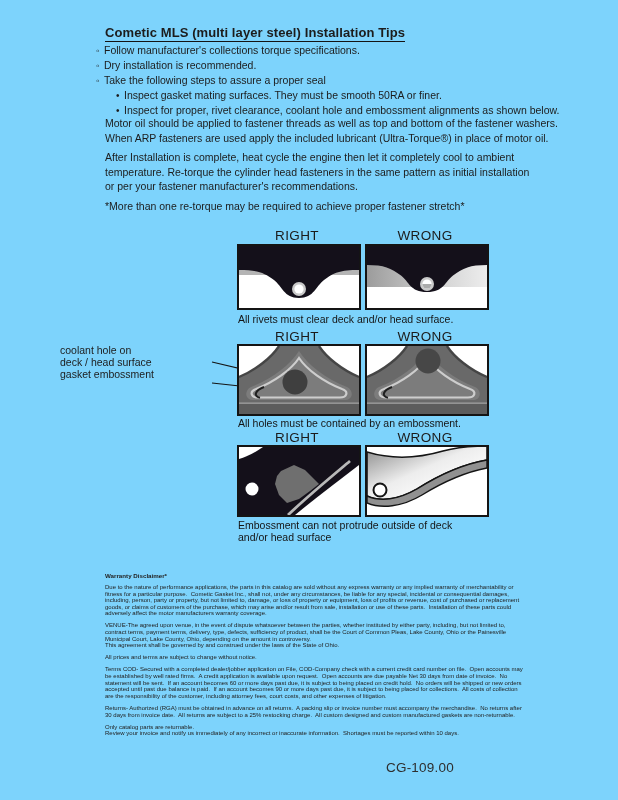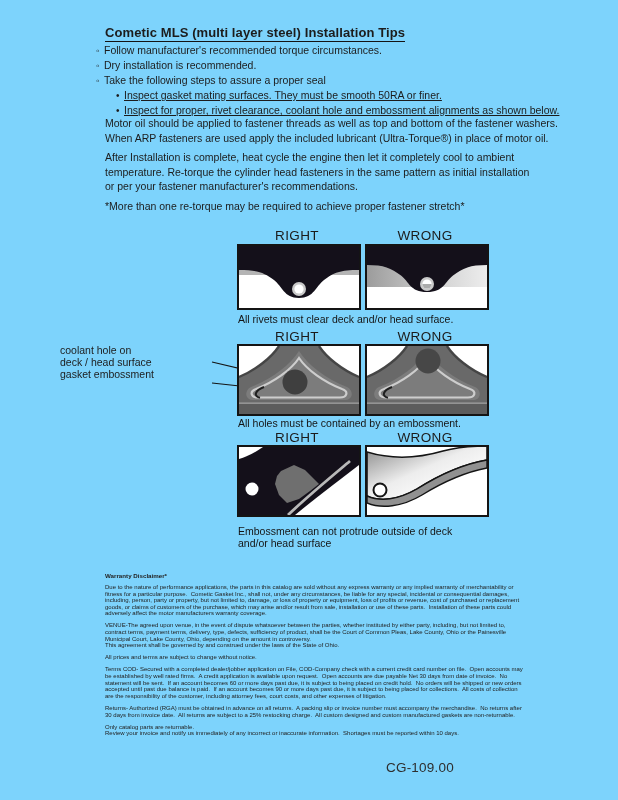--- a/index.html
+++ b/index.html
@@ -8,21 +8,21 @@
     font-family:"Liberation Sans","DejaVu Sans",sans-serif;color:#1c1c1c;
   }
   
   .title{
     position:absolute;left:105px;top:25px;font-size:13px;font-weight:bold;white-space:nowrap;
     border-bottom:1.5px solid #141414;padding-bottom:1px;letter-spacing:.1px;
   }
   .bullets{position:absolute;left:96px;top:43px;font-size:10.5px;line-height:15px;}
   .bullets .row{white-space:nowrap;}
   .b1::before{content:"◦";display:inline-block;width:8px;font-size:10px;}
-  .sub{margin-left:20px;text-decoration:underline;}
+  .sub{margin-left:20px;}
   .b2::before{content:"•";display:inline-block;width:8px;font-size:10px;}
   .diesel{position:absolute;left:105px;top:116px;width:440px;}
   .diesel-h{font-size:11.5px;font-weight:bold;margin:0 0 4px 0;}
   .para{font-size:10.5px;line-height:14.5px;white-space:pre;margin:0 0 5px 0;}
   .note{margin-top:1px;}
   
   .fig-label{position:absolute;width:120px;text-align:center;font-size:13.5px;color:#1b1b1b;letter-spacing:.4px;}
   .panel{position:absolute;border:2.5px solid #141414;background:#fff;line-height:0;}
   .panel svg{display:block;}
   .caption{position:absolute;font-size:10.5px;line-height:12px;color:#151515;white-space:pre-line;}
@@ -35,21 +35,21 @@
   .doc-code{position:absolute;left:386px;top:760px;font-size:13.5px;color:#2e2e2e;letter-spacing:.2px;}
 </style>
 </head>
 <body>
 
 <div class="page">
 
   <div class="title">Cometic MLS (multi layer steel) Installation Tips</div>
 
   <div class="bullets">
-    <div class="row b1"><span>Follow manufacturer's recommended torque circumstances.</span></div>
+    <div class="row b1"><span>Follow manufacturer's collections torque specifications.</span></div>
     <div class="row b1"><span>Dry installation is recommended.</span></div>
     <div class="row b1"><span>Take the following steps to assure a proper seal</span></div>
     <div class="row b2 sub"><span>Inspect gasket mating surfaces.  They must be smooth 50RA or finer.</span></div>
     <div class="row b2 sub"><span>Inspect for proper, rivet clearance, coolant hole and embossment alignments as shown below.</span></div>
   </div>
 
   <div class="diesel">
     <div class="para">Motor oil should be applied to fastener threads as well as top and bottom of the fastener washers.
 When ARP fasteners are used apply the included lubricant (Ultra-Torque®) in place of motor oil.</div>
     <div class="para">After Installation is complete, heat cycle the engine then let it completely cool to ambient
@@ -155,21 +155,21 @@
             <stop offset=".6" stop-color="#f5f5f5"></stop>
             <stop offset="1" stop-color="#9f9f9f"></stop>
       </linearGradient>
         </defs>
       <rect width="120" height="68" fill="#ffffff"></rect>
       <path d="M0,5 C26,13 52,11 76,4 C91,0 105,-1 120,-1 L120,13 C97,17 72,28 50,42 C31,53 13,55 0,49 Z" fill="url(#gd3)" stroke="#141414" stroke-width="1.6"></path>
       <path d="M0,49 C13,55 31,53 50,42 C72,28 97,17 120,13 L120,21 C99,25 76,35 55,48 C35,60 14,62 0,56 Z" fill="#919191" stroke="#141414" stroke-width="1.4"></path>
       <circle cx="13" cy="43" r="6.5" fill="#ffffff" stroke="#141414" stroke-width="2"></circle>
     </svg>
   </div>
-  <div class="caption" style="left:238px;top:519px;margin-top:6px;">Embossment can not protrude outside of deck
+  <div class="caption" style="left:238px;top:519px;">Embossment can not protrude outside of deck
 and/or head surface</div>
 
   <div class="legal">
     <div class="legal-h">Warranty Disclaimer*</div>
     <p>Due to the nature of performance applications, the parts in this catalog are sold without any express warranty or any implied warranty of merchantability or
 fitness for a particular purpose.  Cometic Gasket Inc., shall not, under any circumstances, be liable for any special, incidental or consequential damages,
 including, person, party or property, but not limited to, damage, or loss of property or equipment, loss of profits or revenue, cost of purchased or replacement
 goods, or claims of customers of the purchase, which may arise and/or result from sale, installation or use of these parts.  Installation of these parts could
 adversely affect the motor manufacturers warranty coverage.</p>
     <p>VENUE-The agreed upon venue, in the event of dispute whatsoever between the parties, whether instituted by either party, including, but not limited to,

